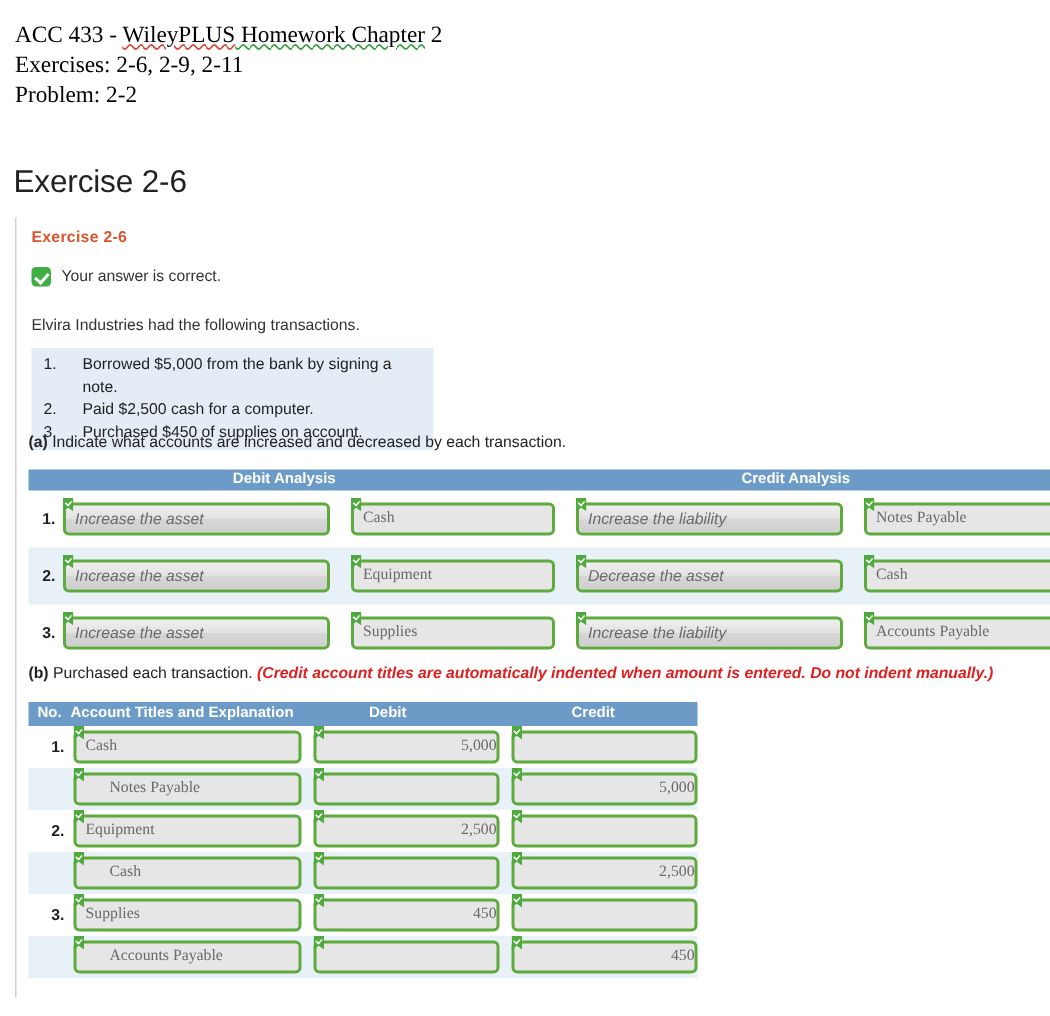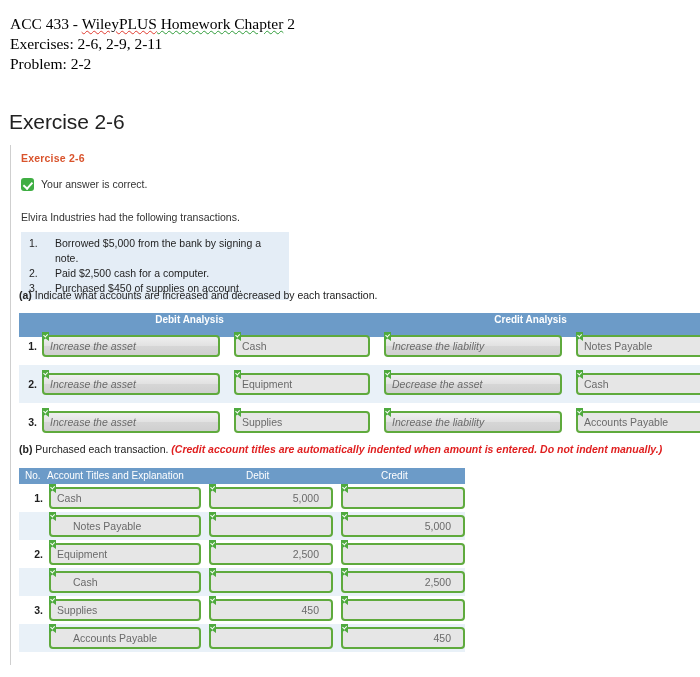--- a/index.html
+++ b/index.html
@@ -138,21 +138,21 @@
     font-size: 10.5px;
     color: #222222;
   }
   .part-a-label b { font-weight: bold; }
 
   .analysis-head {
     position: absolute;
     left: 8px;
     top: 168px;
     width: 682px;
-    height: 24px;
+    height: 14px;
     background: #6c9bc8;
     display: flex;
   }
   .analysis-head .h-cell {
     font-size: 10px;
     font-weight: bold;
     color: #ffffff;
     text-align: center;
     line-height: 14px;
   }
@@ -224,22 +224,23 @@
     align-items: center;
     position: relative;
     overflow: hidden;
   }
   .sel {
     background: linear-gradient(to bottom, #efefef 0%, #e2e2e2 48%, #d6d6d6 52%, #cfcfcf 100%);
     padding-right: 22px;
   }
   .txt {
     background: #e6e6e6;
-  }
-  .txt.amount { justify-content: flex-end; padding-right: 12px; }
+    font-family: Liberation Serif, serif;
+  }
+  .txt.amount { justify-content: flex-end; padding-right: 0; }
   .txt.indent { padding-left: 22px; }
 
   
   .w-sel  { width: 178px; font-style: italic; }
   .w-txt  { width: 136px; }
   .gap-8  { margin-left: 8px; }
   .gap-14 { margin-left: 14px; }
 
   
   .part-b-label {
@@ -262,21 +263,21 @@
     left: 8px;
     top: 323px;
     width: 446px;
     height: 16px;
     background: #6c9bc8;
   }
   .j-head .jh {
     position: absolute;
     top: 0;
     font-size: 10px;
-    font-weight: normal;
+    font-weight: bold;
     color: #ffffff;
     line-height: 16px;
     white-space: nowrap;
   }
   .jh-no   { left: 6px; }
   .jh-acct { left: 28px; }
   .jh-deb  { left: 227px; }
   .jh-cre  { left: 362px; text-align: center; }
 
   .j-rows {

